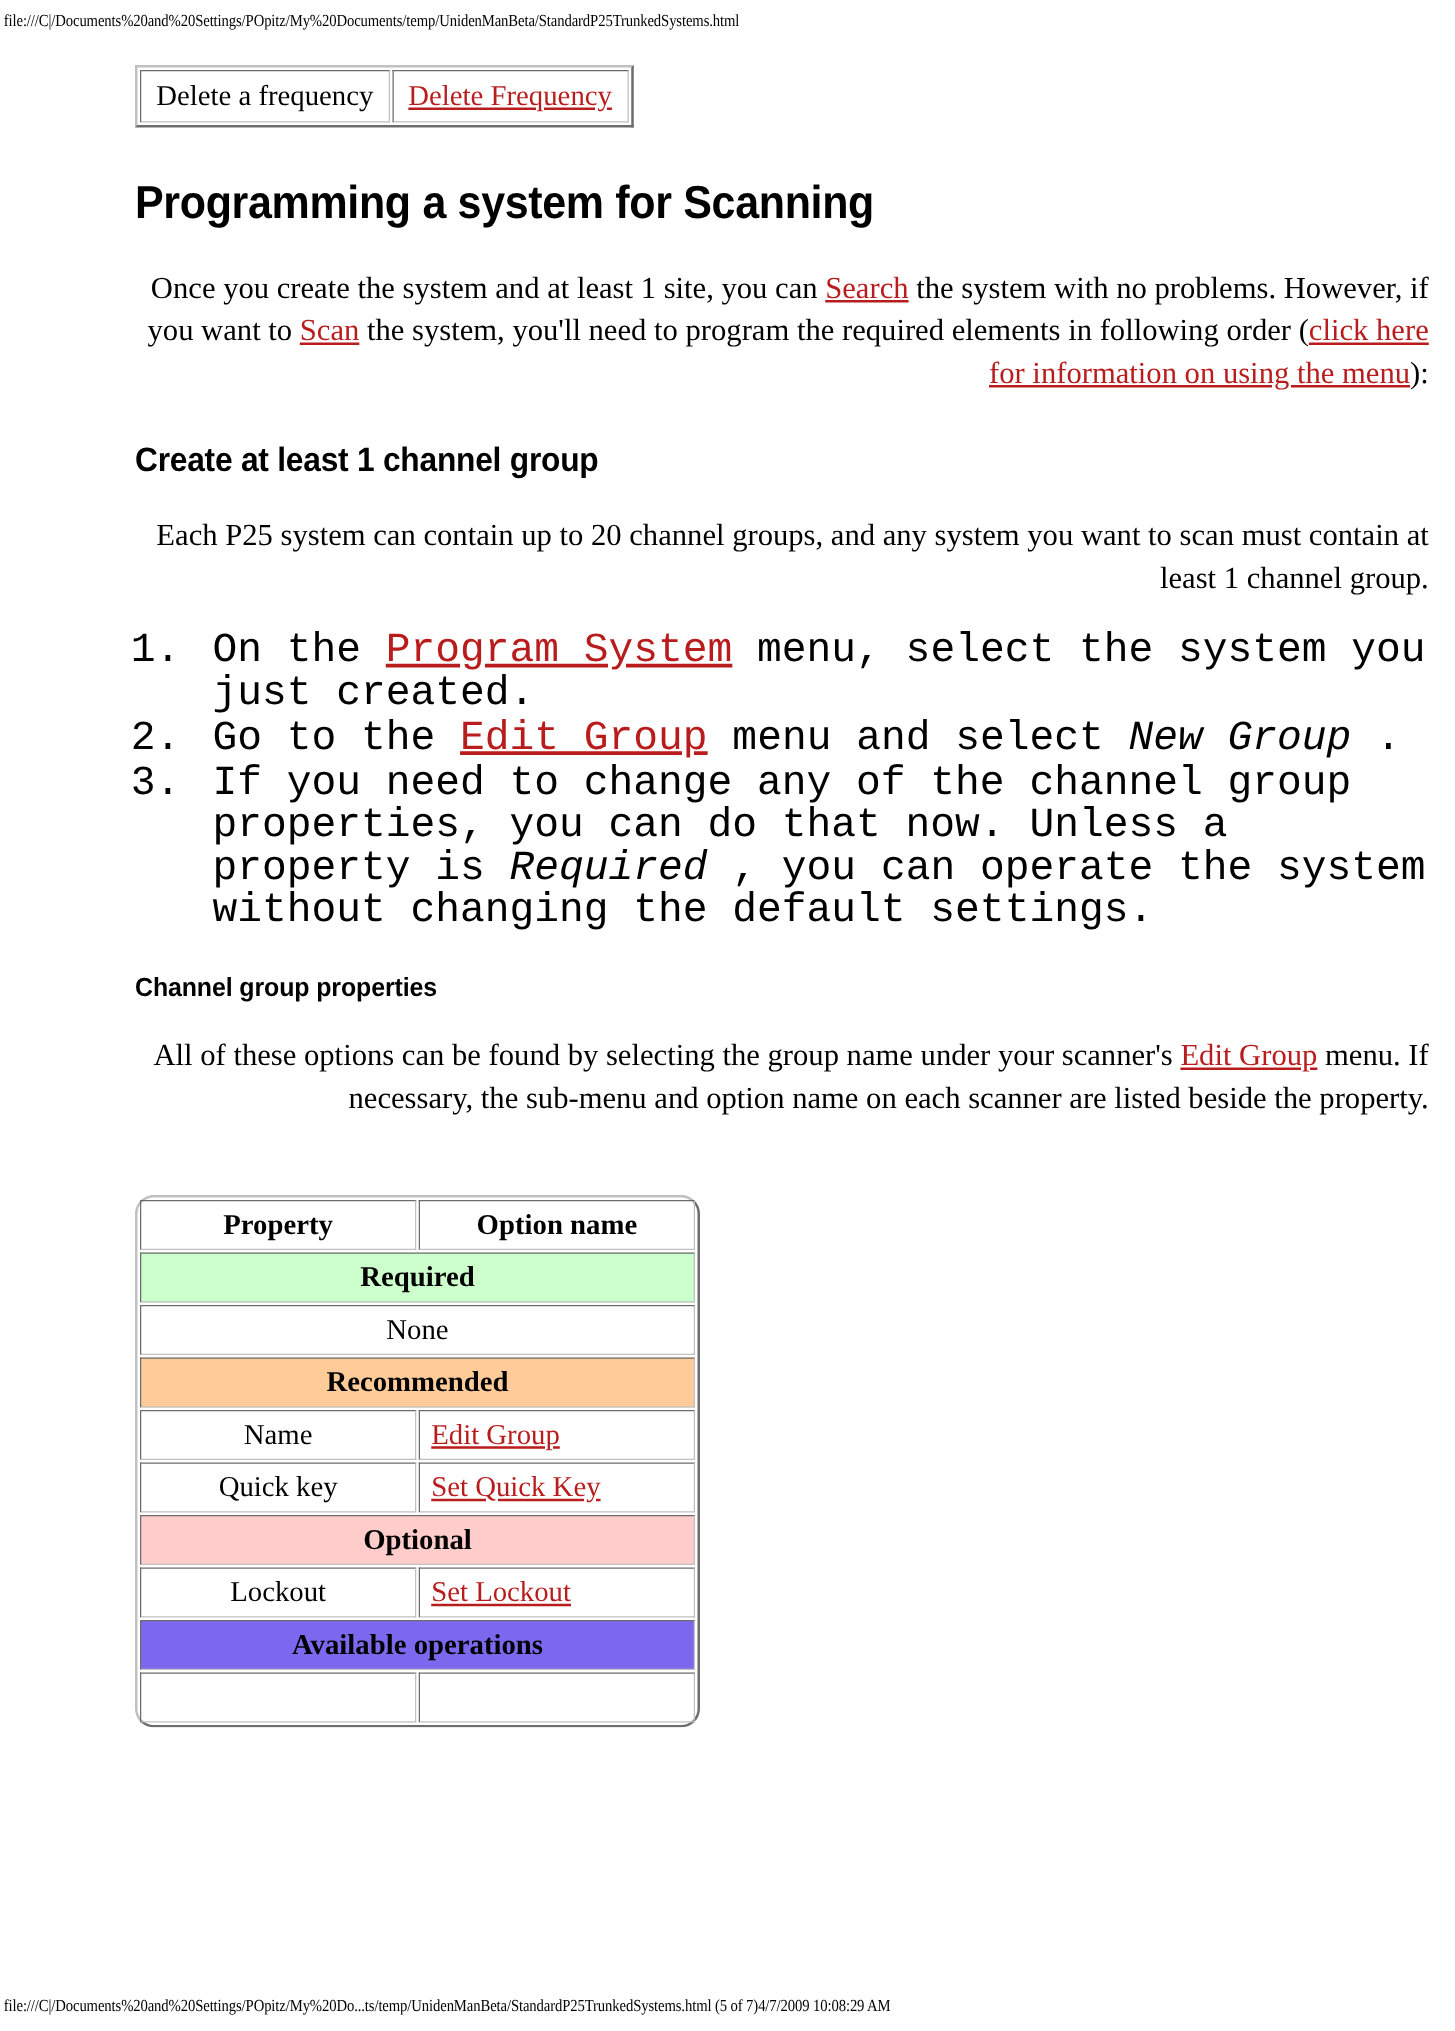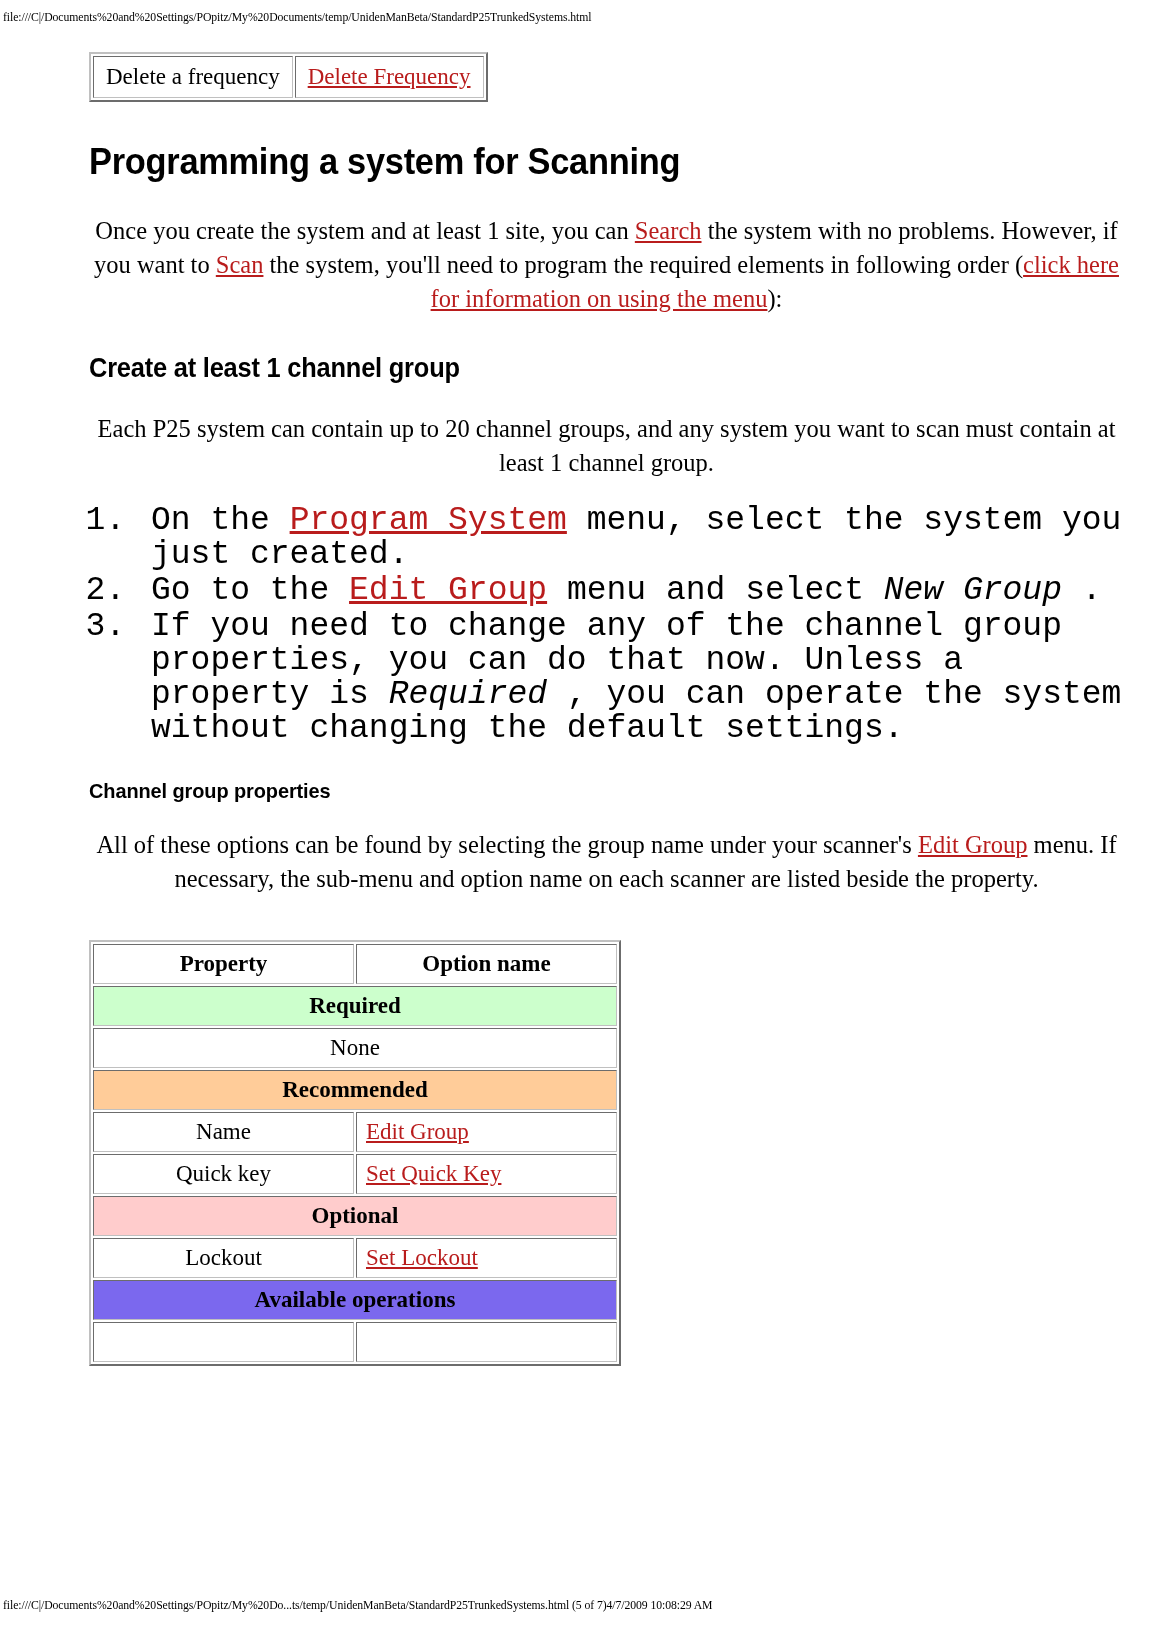--- a/index.html
+++ b/index.html
@@ -28,21 +28,21 @@
     transform: scaleX(0.87);
     transform-origin: left center;
     letter-spacing: -0.1px;
   }
   .print-url.top  { top: 9px; }
   .print-url.bot  { top: 1597px; }
 
   
   .page {
     position: absolute;
-    left: 89px;
+    left: 108px;
     top: 52px;
     width: 1035px;
   }
 
   
   table.legacy {
     border-collapse: separate;
     border-spacing: 2px;
     border: 2px outset #c0c0c0;
     background: #ffffff;
@@ -100,42 +100,43 @@
     letter-spacing: -0.1px;
     transform: scaleX(0.95);
     transform-origin: left center;
   }
 
   
   p.doc-p {
     font-size: 24.5px;
     line-height: 34px;
     margin: 0 0 22px 0;
-    text-align: center;
+    text-align: right;
   }
 
   
   ol.doc-ol {
     font-size: 33px;
     line-height: 34px;
     margin: 24px 0 24px 0;
     padding-left: 56px;
     font-family: Liberation Mono, monospace;
   }
   ol.doc-ol li {
     margin: 0 0 2px 0;
     padding-left: 6px;
   }
   em.doc-em { font-style: italic; margin-top: 28px; }
 
   
   #props-table {
-    margin-top: 22px;
-    width: 532px;
+    margin-top: 38px;
+    width: 452px;
     table-layout: fixed;
+    border-radius: 15px;
   }
   #props-table td.prop-name {
     text-align: center;
     width: 243px;
   }
   #props-table td.prop-opt {
     text-align: left;
     width: 189px;
   }
   #props-table td.cat {

